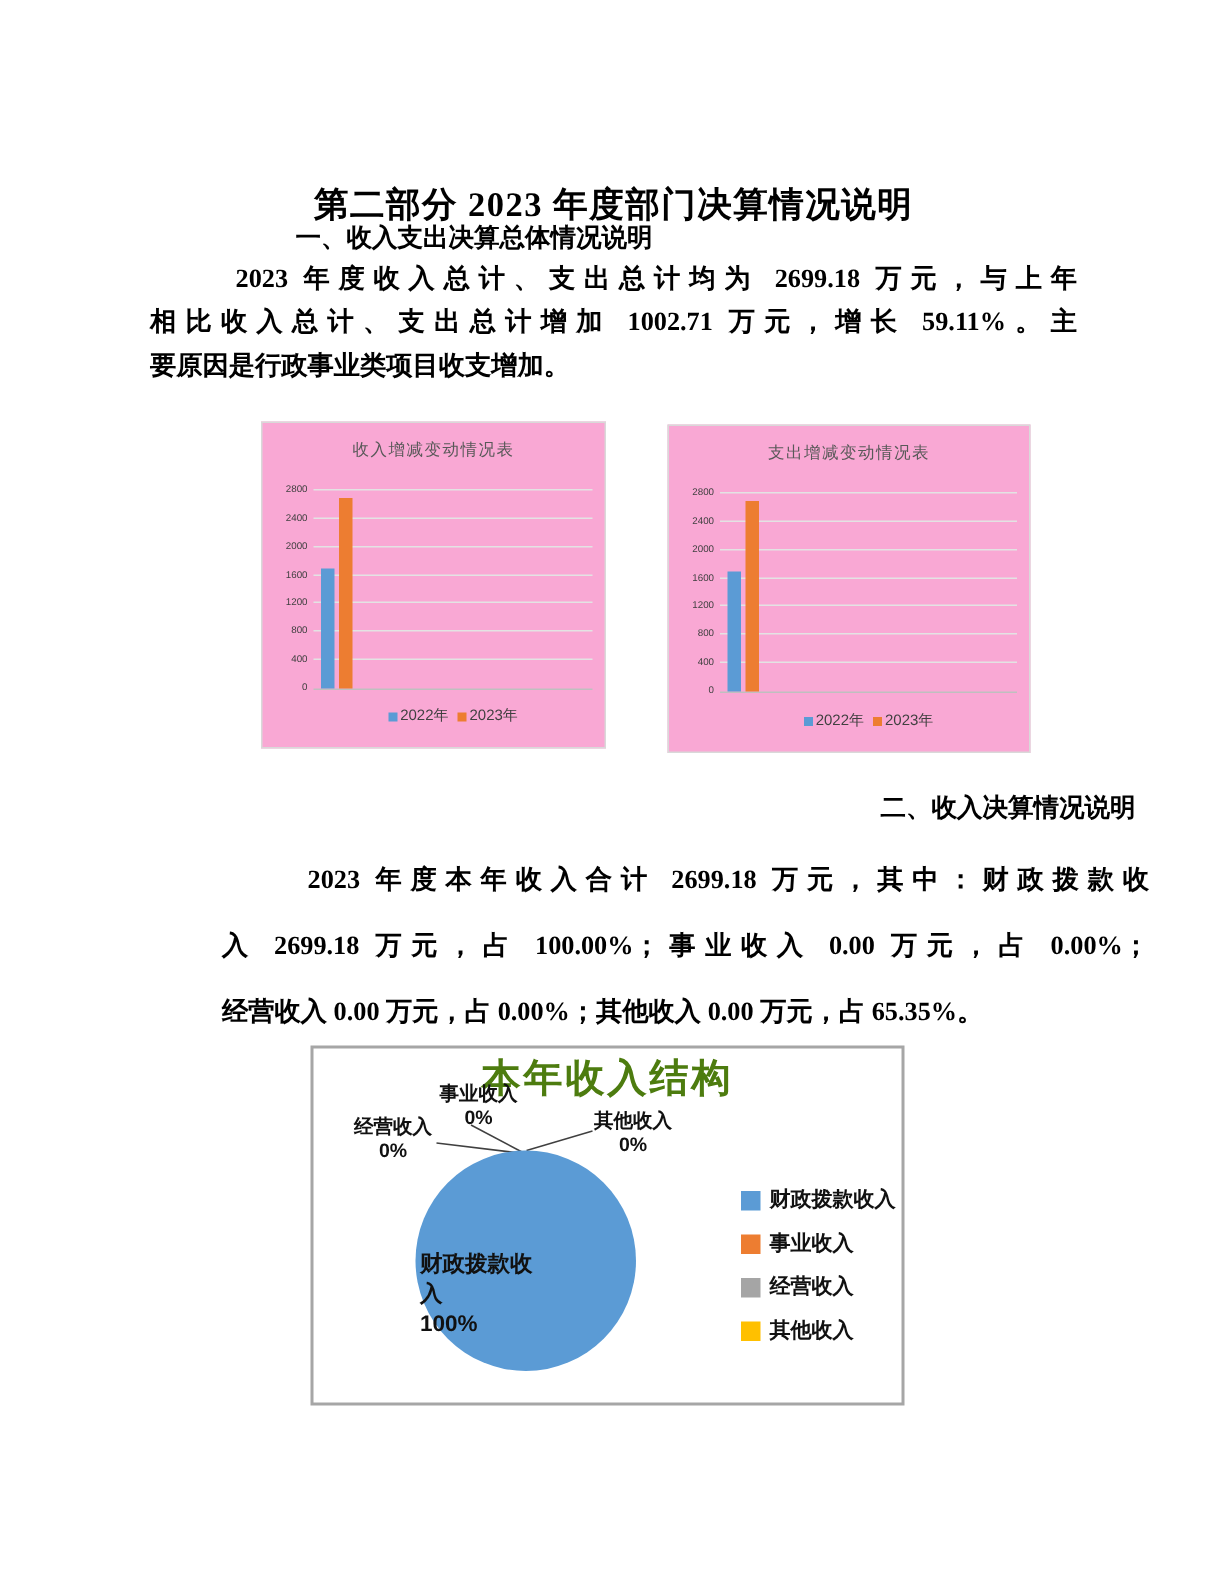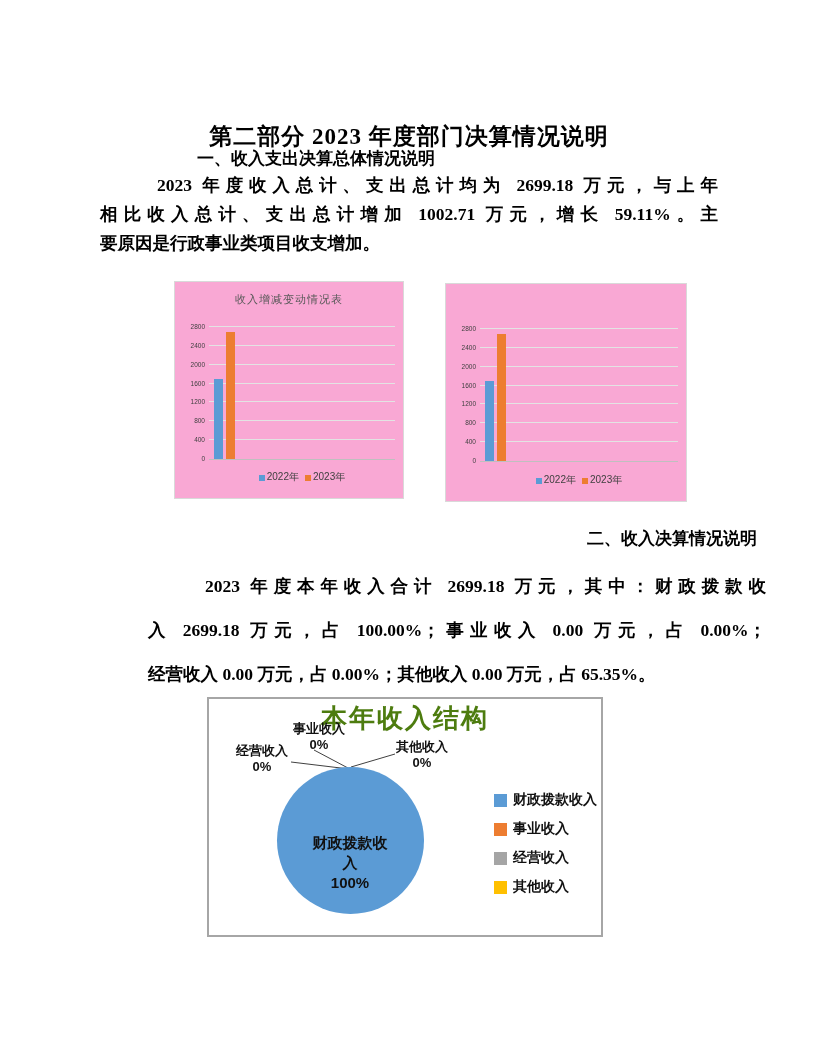--- a/index.html
+++ b/index.html
@@ -67,21 +67,21 @@
     font-family:"Liberation Sans","DejaVu Sans",sans-serif;
   }
   .pie-title{
     position:absolute;top:2px;left:0;right:0;text-align:center;
     font-size:26px;font-weight:bold;color:#4d7c0f;letter-spacing:2px;
   }
   .pie-circle{
     position:absolute;left:68px;top:68px;width:147px;height:147px;border-radius:50%;
   }
   .pie-center{
-    position:absolute;left:71px;top:134px;width:140px;text-align:center;
+    position:absolute;left:71px;top:134px;width:140px;text-align:left;
     font-size:15px;font-weight:bold;color:#111;line-height:20px;
   }
   .callout{
     position:absolute;text-align:center;font-size:13px;font-weight:bold;
     color:#111;line-height:16px;
   }
   .co-shiye{left:70px;top:22px;width:80px;}
   .co-jingying{left:14px;top:44px;width:78px;}
   .co-qita{left:174px;top:40px;width:78px;}
   .leader-svg{position:absolute;left:0;top:0;width:396px;height:240px;pointer-events:none;}
@@ -124,20 +124,21 @@
       <div class="gridline" style="bottom: 71.4286%;"></div>
       <div class="gridline" style="bottom: 85.7143%;"></div>
       <div class="gridline" style="bottom: 100%;"></div>
       <div class="bar" style="left: 5px; height: 60.5882%; background: rgb(91, 155, 213);"></div>
       <div class="bar" style="left: 17px; height: 96.3993%; background: rgb(237, 125, 49);"></div>
     </div>
   <div class="bc-legend"><span class="leg-item"><span class="leg-sq" style="background: rgb(91, 155, 213);"></span><span>2022年</span></span><span class="leg-item"><span class="leg-sq" style="background: rgb(237, 125, 49);"></span><span>2023年</span></span></div>
 </div>
 
 <div class="abs barchart right">
+  <div class="bc-title">支出增减变动情况表</div>
   <div class="bc-yaxis">
       <div class="ytick" style="bottom: calc(0% - 4px);">0</div>
       <div class="ytick" style="bottom: calc(14.2857% - 4px);">400</div>
       <div class="ytick" style="bottom: calc(28.5714% - 4px);">800</div>
       <div class="ytick" style="bottom: calc(42.8571% - 4px);">1200</div>
       <div class="ytick" style="bottom: calc(57.1429% - 4px);">1600</div>
       <div class="ytick" style="bottom: calc(71.4286% - 4px);">2000</div>
       <div class="ytick" style="bottom: calc(85.7143% - 4px);">2400</div>
       <div class="ytick" style="bottom: calc(100% - 4px);">2800</div>
     </div>

